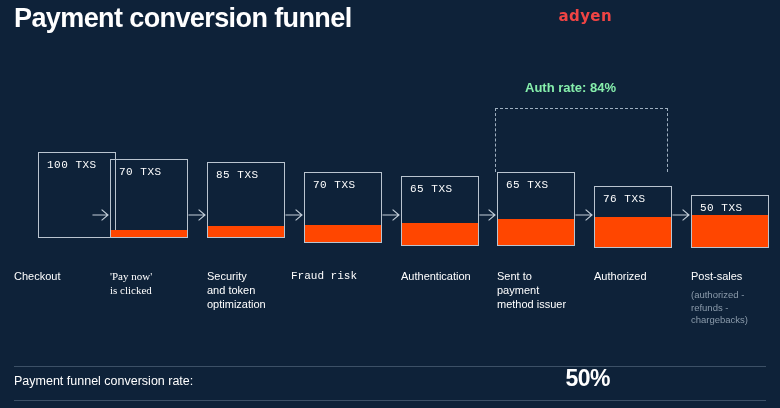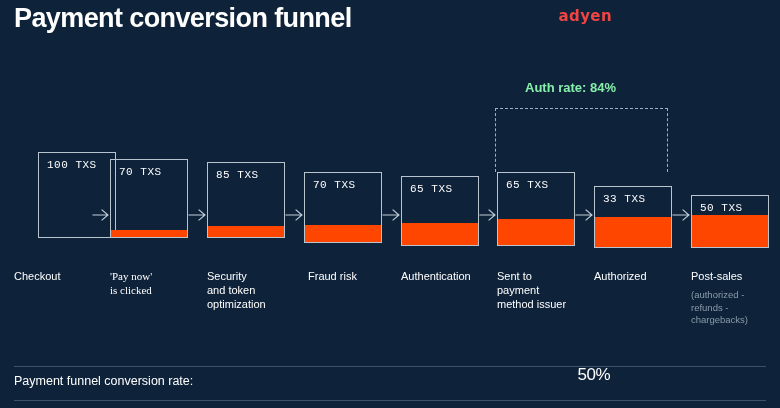--- a/index.html
+++ b/index.html
@@ -131,22 +131,22 @@
   .footer-label {
     position: absolute;
     left: 14px;
     font-size: 12.5px;
     color: #ffffff;
     white-space: nowrap;
   }
   .footer-value {
     position: absolute;
     right: 14px;
-    font-size: 17px;
-    font-weight: normal;
+    font-size: 23px;
+    font-weight: bold;
     letter-spacing: -0.5px;
     color: #ffffff;
     white-space: nowrap;
   }
 </style>
 </head>
 <body>
 
 <div id="slide">
 
@@ -180,41 +180,41 @@
           </div>
           <div class="stage-label" style="left: 207px; top: 269px; width: 92px;">Security
 and token
 optimization</div>
         </div>
         <div class="stage">
           <div class="stage-box" style="left: 304px; top: 172px; width: 78px; height: 71px;">
             <div class="stage-value">70 TXS</div>
             <div class="stage-fill" style="height: 17px; background: rgb(255, 70, 0);"></div>
           </div>
-          <div class="stage-label" style="left: 308px; top: 269px; width: 92px;">Fraud risk</div>
+          <div class="stage-label" style="left: 291px; top: 269px; width: 92px; font-family: Liberation Mono, monospace;">Fraud risk</div>
         </div>
         <div class="stage">
           <div class="stage-box" style="left: 401px; top: 176px; width: 78px; height: 70px;">
             <div class="stage-value">65 TXS</div>
             <div class="stage-fill" style="height: 22px; background: rgb(255, 70, 0);"></div>
           </div>
           <div class="stage-label" style="left: 401px; top: 269px; width: 92px;">Authentication</div>
         </div>
         <div class="stage">
           <div class="stage-box" style="left: 497px; top: 172px; width: 78px; height: 74px;">
             <div class="stage-value">65 TXS</div>
             <div class="stage-fill" style="height: 26px; background: rgb(255, 70, 0);"></div>
           </div>
           <div class="stage-label" style="left: 497px; top: 269px; width: 92px;">Sent to
 payment
 method issuer</div>
         </div>
         <div class="stage">
           <div class="stage-box" style="left: 594px; top: 186px; width: 78px; height: 62px;">
-            <div class="stage-value">33 TXS</div>
+            <div class="stage-value">76 TXS</div>
             <div class="stage-fill" style="height: 30px; background: rgb(255, 70, 0);"></div>
           </div>
           <div class="stage-label" style="left: 594px; top: 269px; width: 92px;">Authorized</div>
         </div>
         <div class="stage">
           <div class="stage-box" style="left: 691px; top: 195px; width: 78px; height: 53px;">
             <div class="stage-value">50 TXS</div>
             <div class="stage-fill" style="height: 32px; background: rgb(255, 70, 0);"></div>
           </div>
           <div class="stage-label" style="left: 691px; top: 269px; width: 92px;">Post-sales</div>

